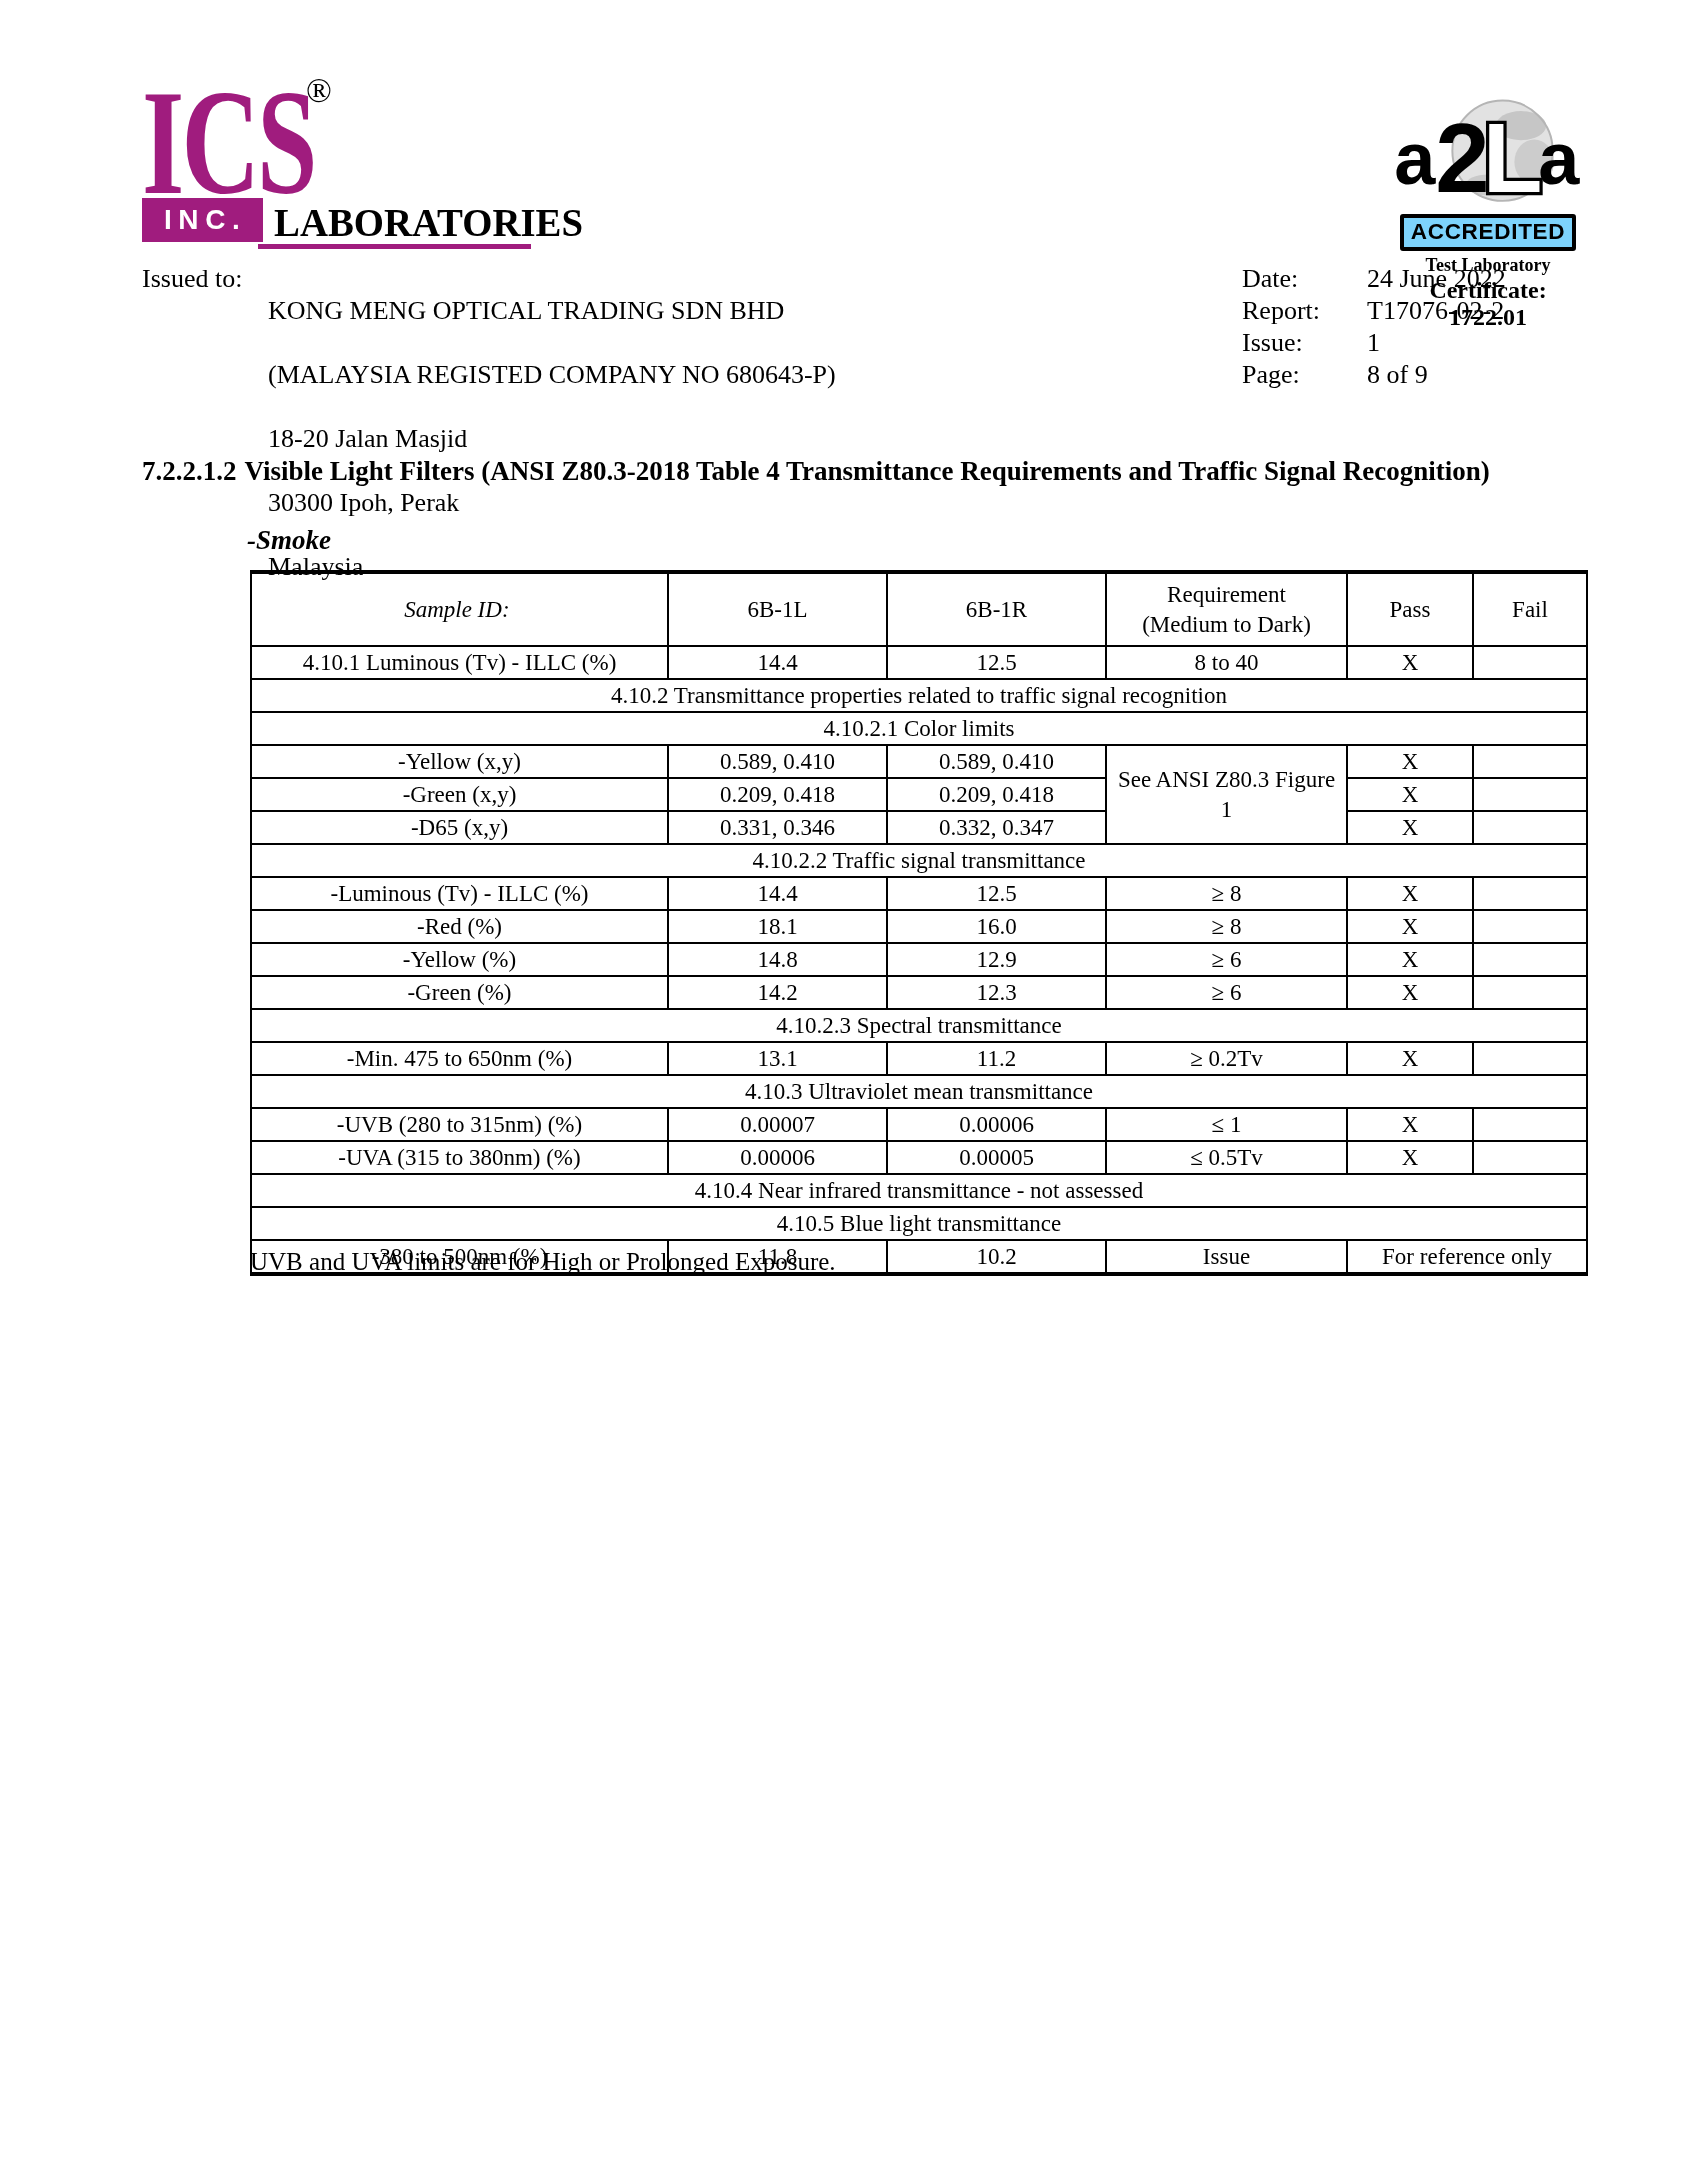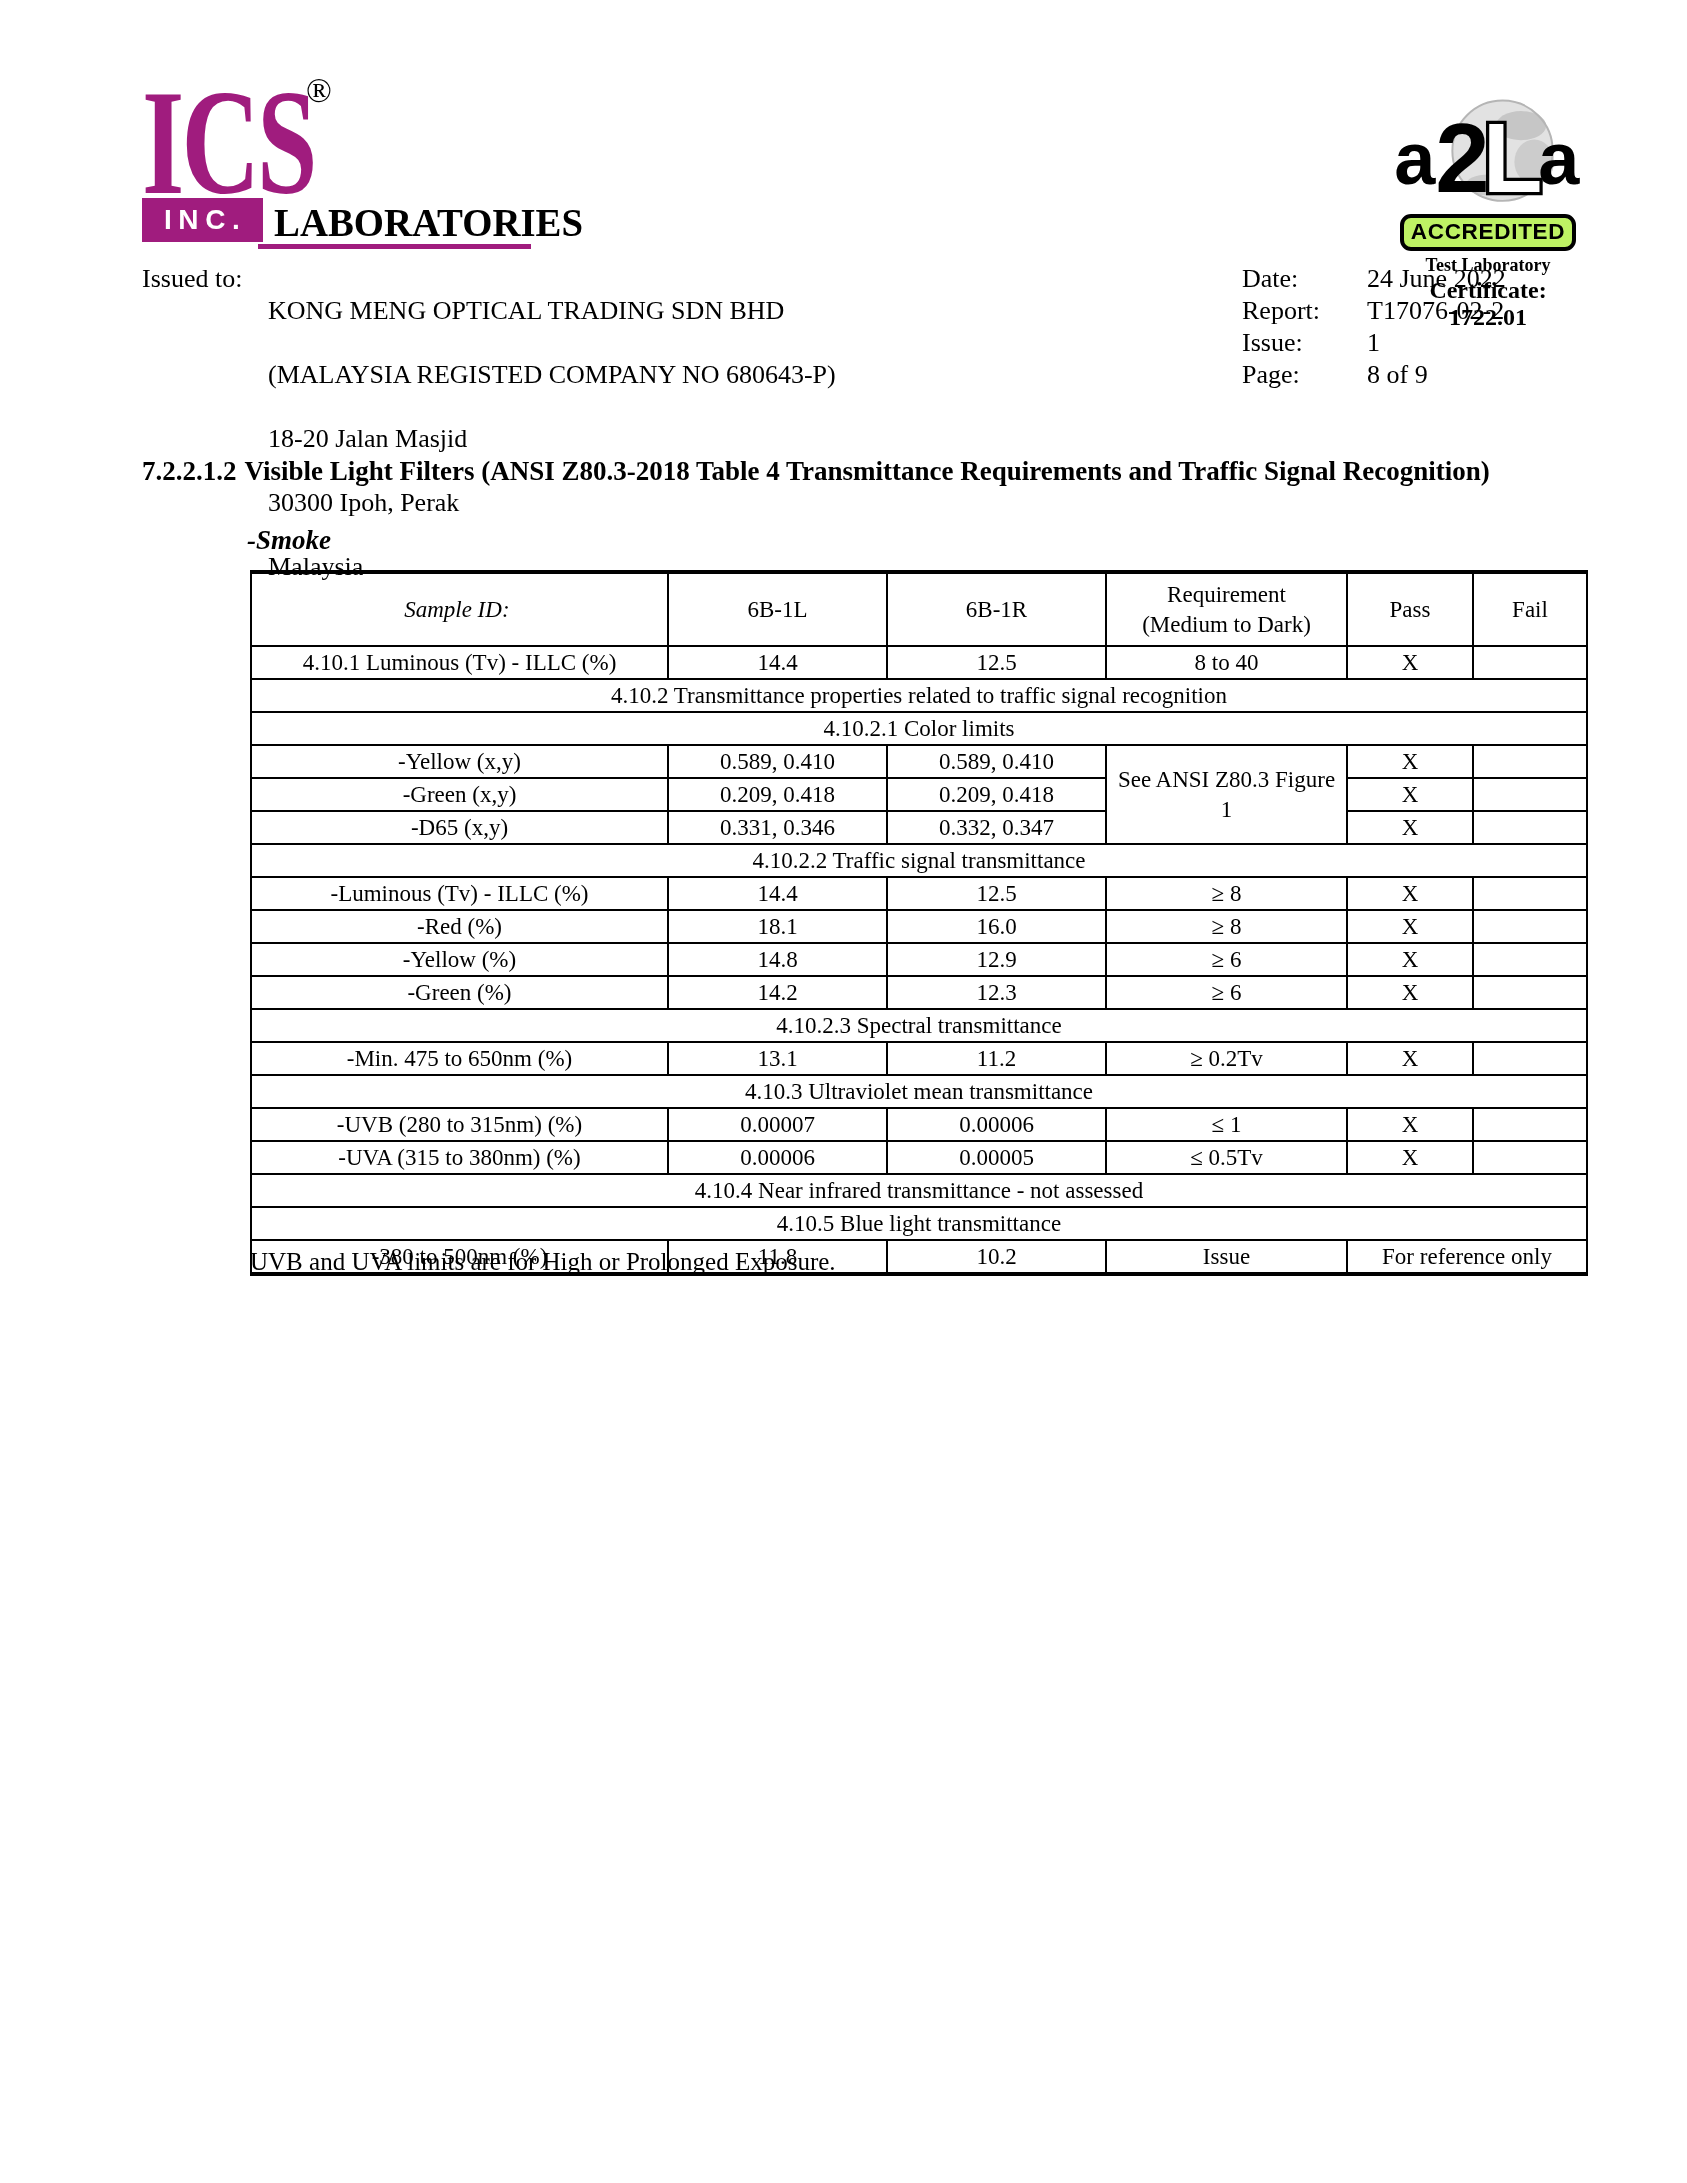--- a/index.html
+++ b/index.html
@@ -43,23 +43,23 @@
     position:absolute;left:116px;top:159px;width:273px;height:5.3px;
     background:#A01C7E;
   }
   
   .a2la{position:absolute;left:1389px;top:99px;width:198px;text-align:center;}
   .a2la-mark{position:relative;width:198px;height:114px;margin:0 auto;}
   .a2la-accredited{
     display:inline-block;
     font-family:"Liberation Sans", sans-serif;
     font-weight:bold;font-size:22.5px;letter-spacing:0.7px;
-    border:4px solid #000;border-radius:11px;
+    border:4px solid #000;border-radius:3px;
     padding:0.7px 6.6px 2px 6.6px;margin-top:1.3px;
-    background:#bef264;
+    background:#7dd3fc;
   }
   .a2la-line1{font-size:18px;font-weight:bold;margin-top:4px;}
   .a2la-line2{font-size:24px;font-weight:bold;margin-top:1.3px;}
   
   .issued{position:absolute;left:142px;top:263px;font-size:26px;line-height:32px;}
   .issued-row{display:flex;}
   .issued-label{width:126px;flex:0 0 126px;}
   .issued-lines{white-space:pre-line;}
   .meta{position:absolute;left:1242px;top:263px;font-size:26px;line-height:32px;}
   .meta-row{display:flex;gap:14px;}

